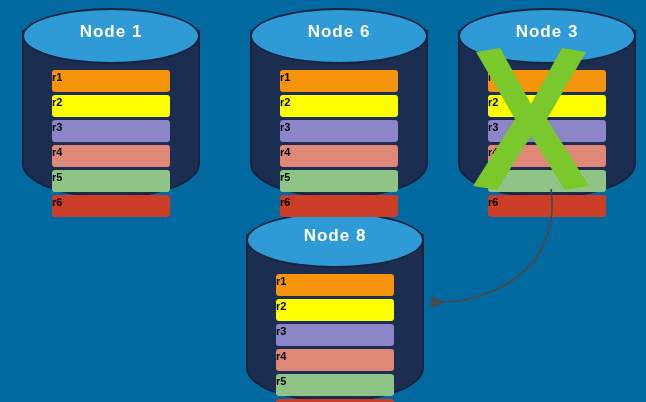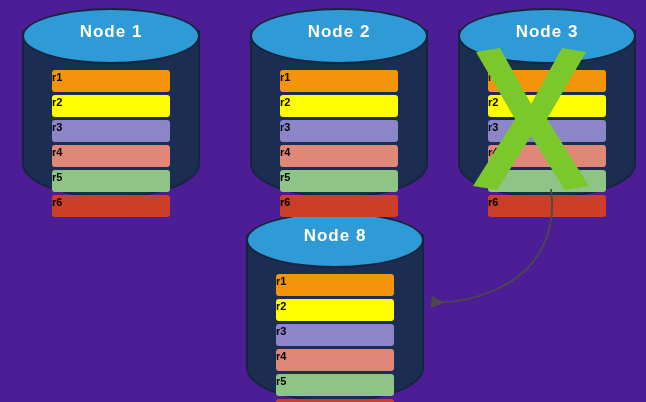--- a/index.html
+++ b/index.html
@@ -7,21 +7,21 @@
     padding: 0;
     background: #ffffff;
   }
   body {
     font-family: "Liberation Sans", sans-serif;
   }
   #canvas {
     position: relative;
     width: 646px;
     height: 402px;
-    background: #4c1d95;
+    background: #0369a1;
     overflow: hidden;
   }
 
   
   .node {
     position: absolute;
     width: 178px;
     height: 190px;
   }
   .node-body {
@@ -114,21 +114,21 @@
           <div class="row-bar" style="background: rgb(255, 255, 0);">r2</div>
           <div class="row-bar" style="background: rgb(140, 134, 200);">r3</div>
           <div class="row-bar" style="background: rgb(224, 136, 120);">r4</div>
           <div class="row-bar" style="background: rgb(144, 196, 134);">r5</div>
           <div class="row-bar" style="background: rgb(204, 62, 40);">r6</div>
         </div>
       </div>
       <div class="node" style="left: 250px; top: 8px;">
         <div class="node-body" style="background: rgb(27, 45, 80); border-color: rgb(22, 37, 63);"></div>
         <div class="node-top" style="background: rgb(46, 155, 214); border-color: rgb(22, 37, 63);"></div>
-        <div class="node-title" style="color: rgb(255, 255, 255);">Node 2</div>
+        <div class="node-title" style="color: rgb(255, 255, 255);">Node 6</div>
         <div class="rows">
           <div class="row-bar" style="background: rgb(245, 147, 10);">r1</div>
           <div class="row-bar" style="background: rgb(255, 255, 0);">r2</div>
           <div class="row-bar" style="background: rgb(140, 134, 200);">r3</div>
           <div class="row-bar" style="background: rgb(224, 136, 120);">r4</div>
           <div class="row-bar" style="background: rgb(144, 196, 134);">r5</div>
           <div class="row-bar" style="background: rgb(204, 62, 40);">r6</div>
         </div>
       </div>
       <div class="node" style="left: 458px; top: 8px;">

